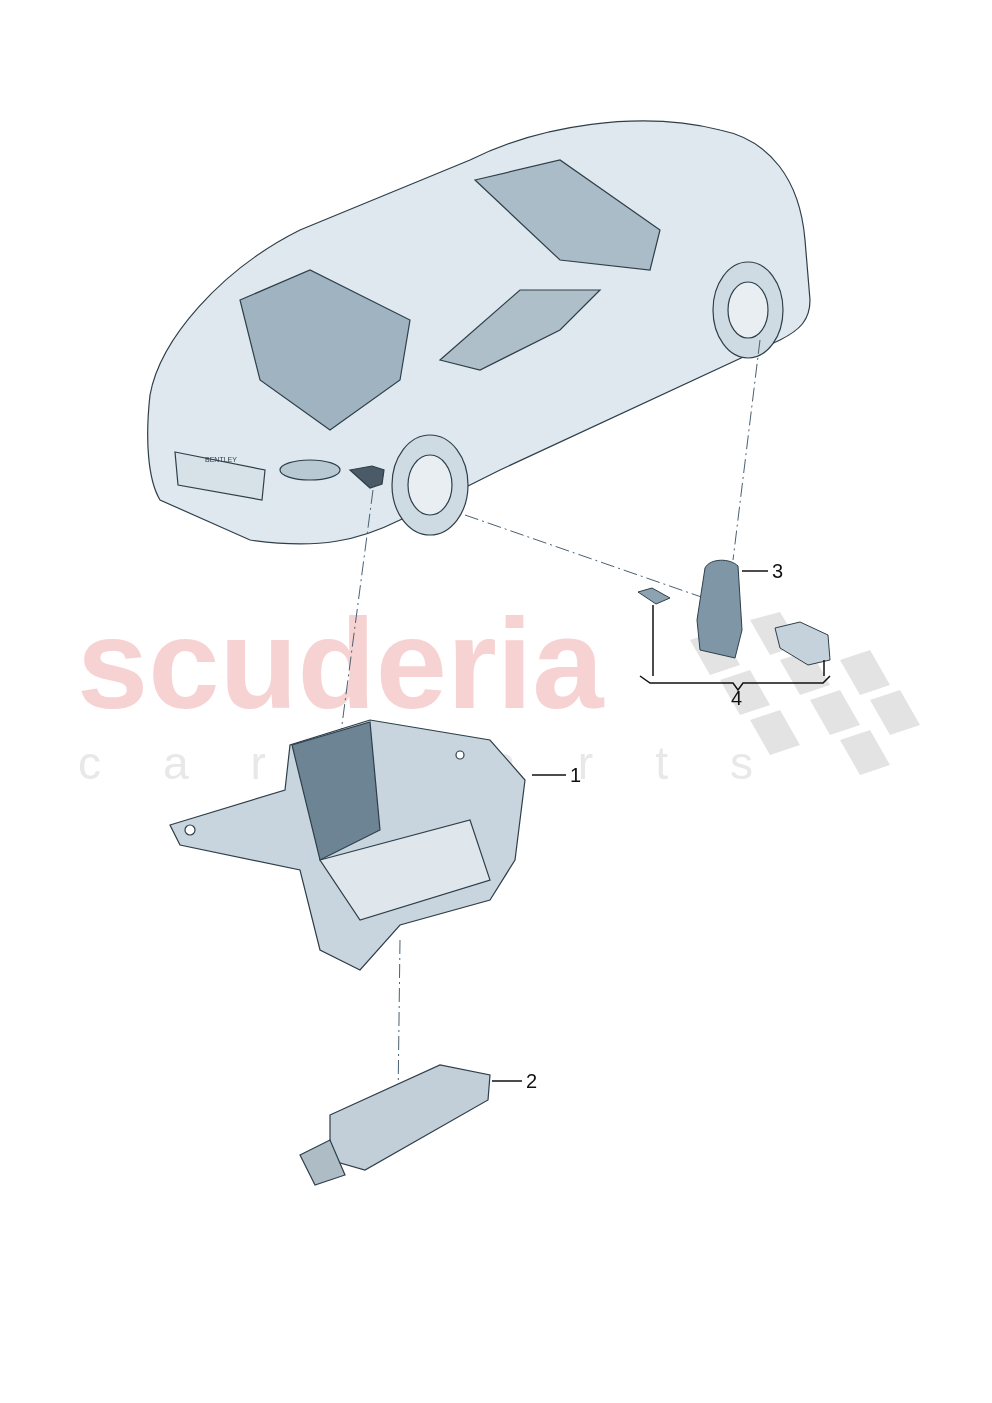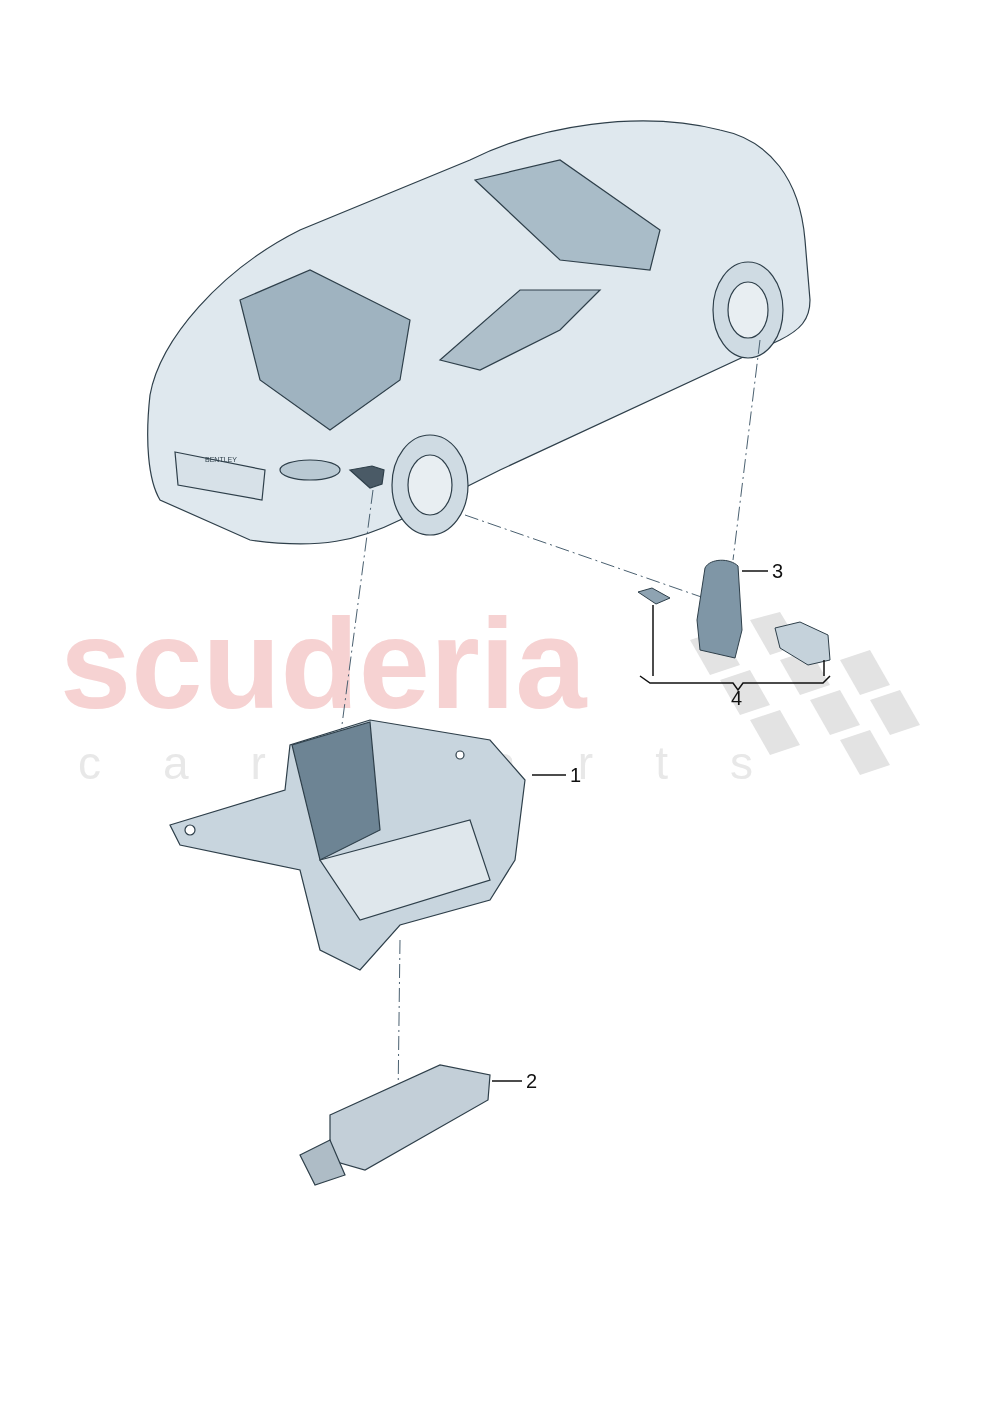--- a/index.html
+++ b/index.html
@@ -1,18 +1,18 @@
 <!DOCTYPE html>
 <html><head>
 <meta charset="utf-8">
 <style>
   html, body { margin:0; padding:0; background:#ffffff; }
   body { width:992px; height:1403px; position:relative; overflow:hidden; font-family:"Liberation Sans", sans-serif; }
   .canvas { position:absolute; left:0; top:0; width:992px; height:1403px; }
-  .wm-main { position:absolute; left:60px; top:600px; font-size:128px; font-weight:bold; color:#f6d2d2; letter-spacing:0px; font-family:"Liberation Sans", sans-serif; line-height:1; }
+  .wm-main { position:absolute; left:77px; top:600px; font-size:128px; font-weight:bold; color:#f6d2d2; letter-spacing:0px; font-family:"Liberation Sans", sans-serif; line-height:1; }
   .wm-sub { position:absolute; left:78px; top:740px; font-size:46px; color:#e8e8e8; letter-spacing:62px; font-family:"Liberation Sans", sans-serif; line-height:1; }
   .callout { position:absolute; font-size:20px; color:#111; font-family:"Liberation Sans", sans-serif; line-height:1; }
   svg { position:absolute; left:0; top:0; }
 </style>
 </head>
 <body>
 
 <div class="canvas">
 
   <div class="wm-main">scuderia</div>

